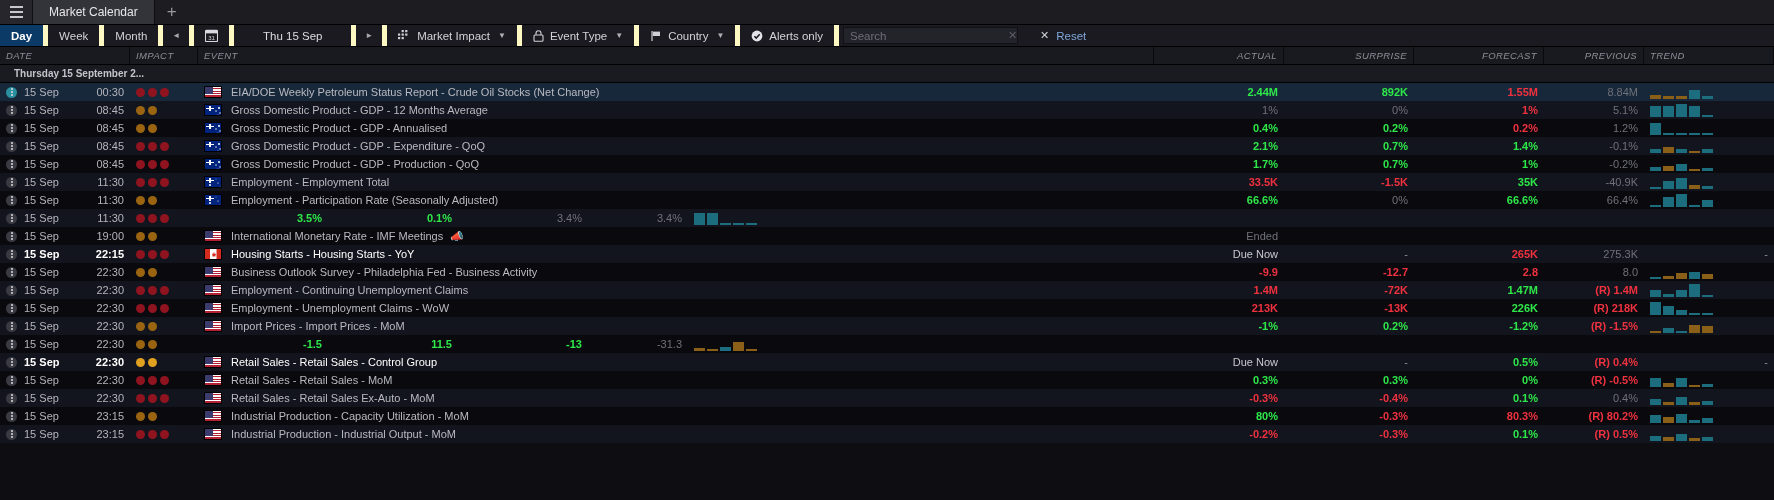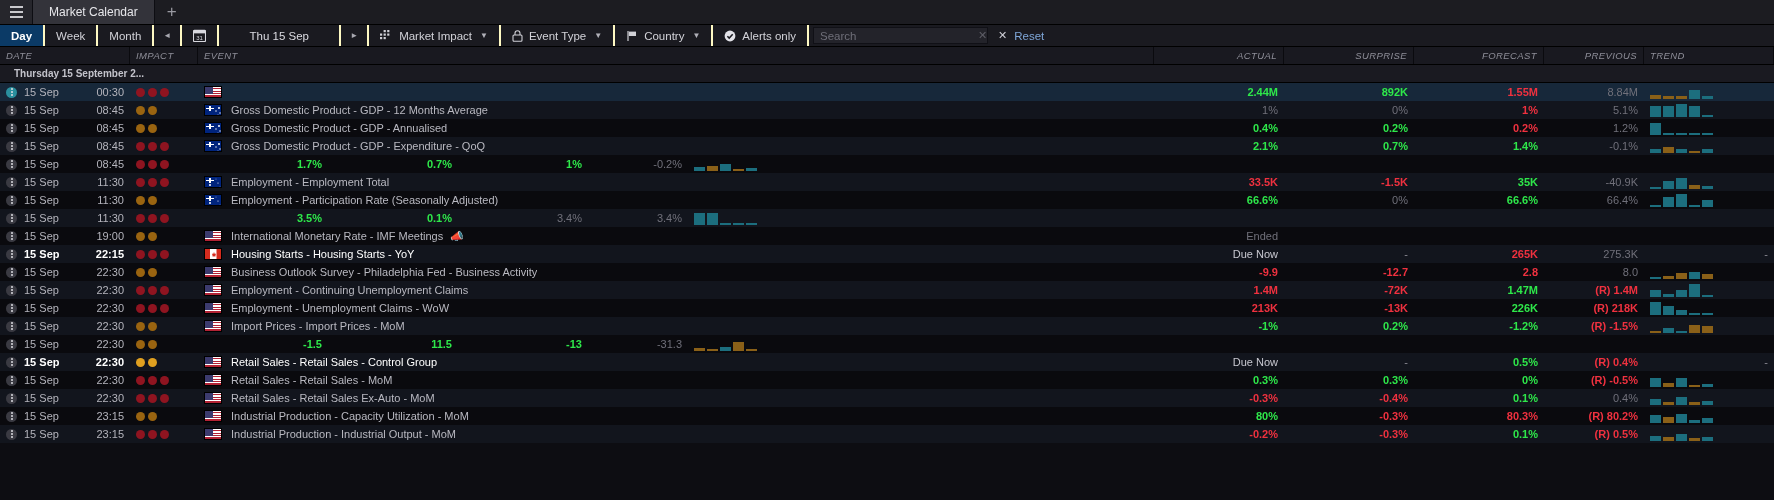--- a/index.html
+++ b/index.html
@@ -33,32 +33,32 @@
   }
 
   
   .toolbar {
     height: 22px; background: #1a1a20; display: flex; align-items: stretch;
     border-bottom: 1px solid #000;
   }
   .tb-btn {
     display: flex; align-items: center; justify-content: center;
     color: #d2d2d8; font-size: 11.5px; padding: 0 11px; cursor: pointer;
-    border-right: 2px solid #fef9c3; white-space: nowrap;
+    border-right: 5px solid #fef9c3; white-space: nowrap;
     background: #1a1a20;
   }
   .tb-btn.active { background: #0b3a66; color: #ffffff; font-weight: bold; }
   .tb-btn.arrow { padding: 0 9px; color: #a8a8b0; font-size: 8px; }
   .tb-date { min-width: 122px; justify-content: center; color: #dcdce2; }
   .tb-ico { margin-right: 6px; display: inline-flex; align-items: center; }
   .caret { margin-left: 8px; font-size: 8px; color: #b0b0b8; }
 
   .search-wrap {
     display: flex; align-items: center; background: #23232a;
-    width: 175px; margin: 2px 0 2px 4px; padding: 0 6px;
+    width: 175px; margin: 2px 12px 2px 4px; padding: 0 6px;
     border: 1px solid #101016; cursor: text;
   }
   .search-wrap input {
     flex: 1; background: transparent; border: 0; outline: none;
     color: #cfcfd6; font-size: 11.5px; font-family: "Liberation Sans", sans-serif;
   }
   .search-wrap input::placeholder { color: #6e6e78; }
   .search-x { color: #5d5d66; font-size: 11px; cursor: pointer; padding-left: 4px; }
   .reset-btn {
     display: flex; align-items: center; color: #7ea6d8; font-size: 11.5px;
@@ -284,20 +284,21 @@
         </div>
         <div class="c c-impact">
           <span class="imp high">
             <b></b>
             <b></b>
             <b></b>
           </span>
         </div>
         <div class="c c-event">
           <span class="flag f-us"></span>
+          <span class="ev">EIA/DOE Weekly Petroleum Status Report - Crude Oil Stocks (Net Change)</span>
         </div>
         <div class="c c-actual">
           <span class="val v-up">2.44M</span>
         </div>
         <div class="c c-surp">
           <span class="val v-up">892K</span>
         </div>
         <div class="c c-fore">
           <span class="val v-down">1.55M</span>
         </div>
@@ -451,20 +452,24 @@
           <span class="dt">15 Sep</span>
           <span class="tm">08:45</span>
         </div>
         <div class="c c-impact">
           <span class="imp high">
             <b></b>
             <b></b>
             <b></b>
           </span>
         </div>
+        <div class="c c-event">
+          <span class="flag f-nz"></span>
+          <span class="ev">Gross Domestic Product - GDP - Production - QoQ</span>
+        </div>
         <div class="c c-actual">
           <span class="val v-up">1.7%</span>
         </div>
         <div class="c c-surp">
           <span class="val v-up">0.7%</span>
         </div>
         <div class="c c-fore">
           <span class="val v-up">1%</span>
         </div>
         <div class="c c-prev">

